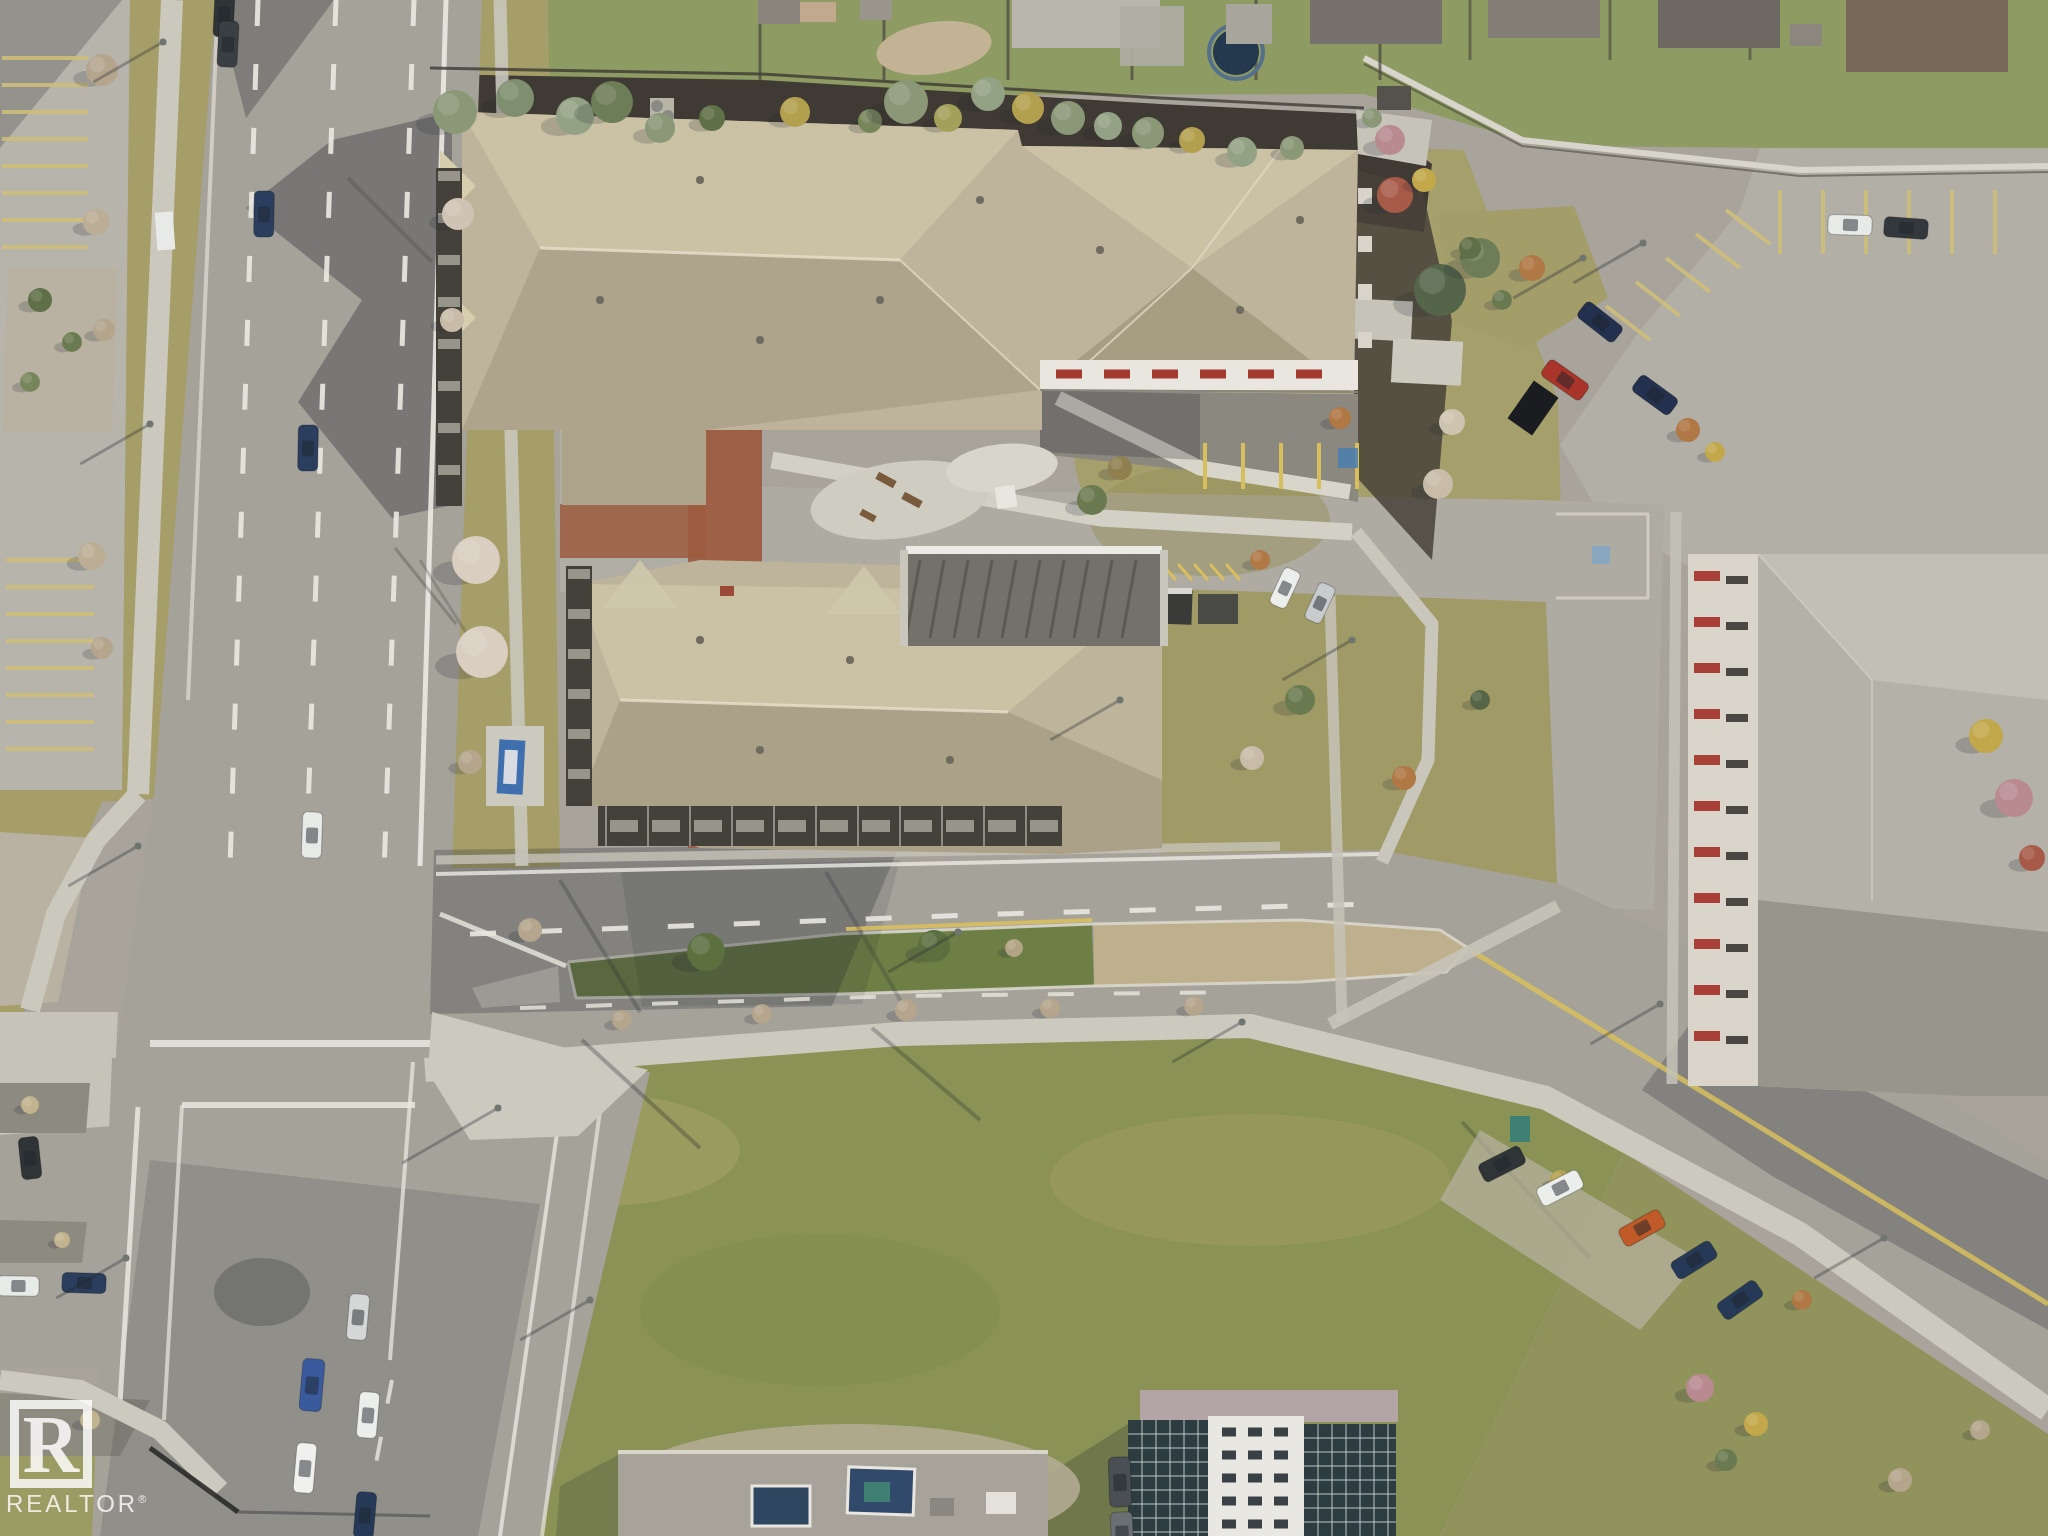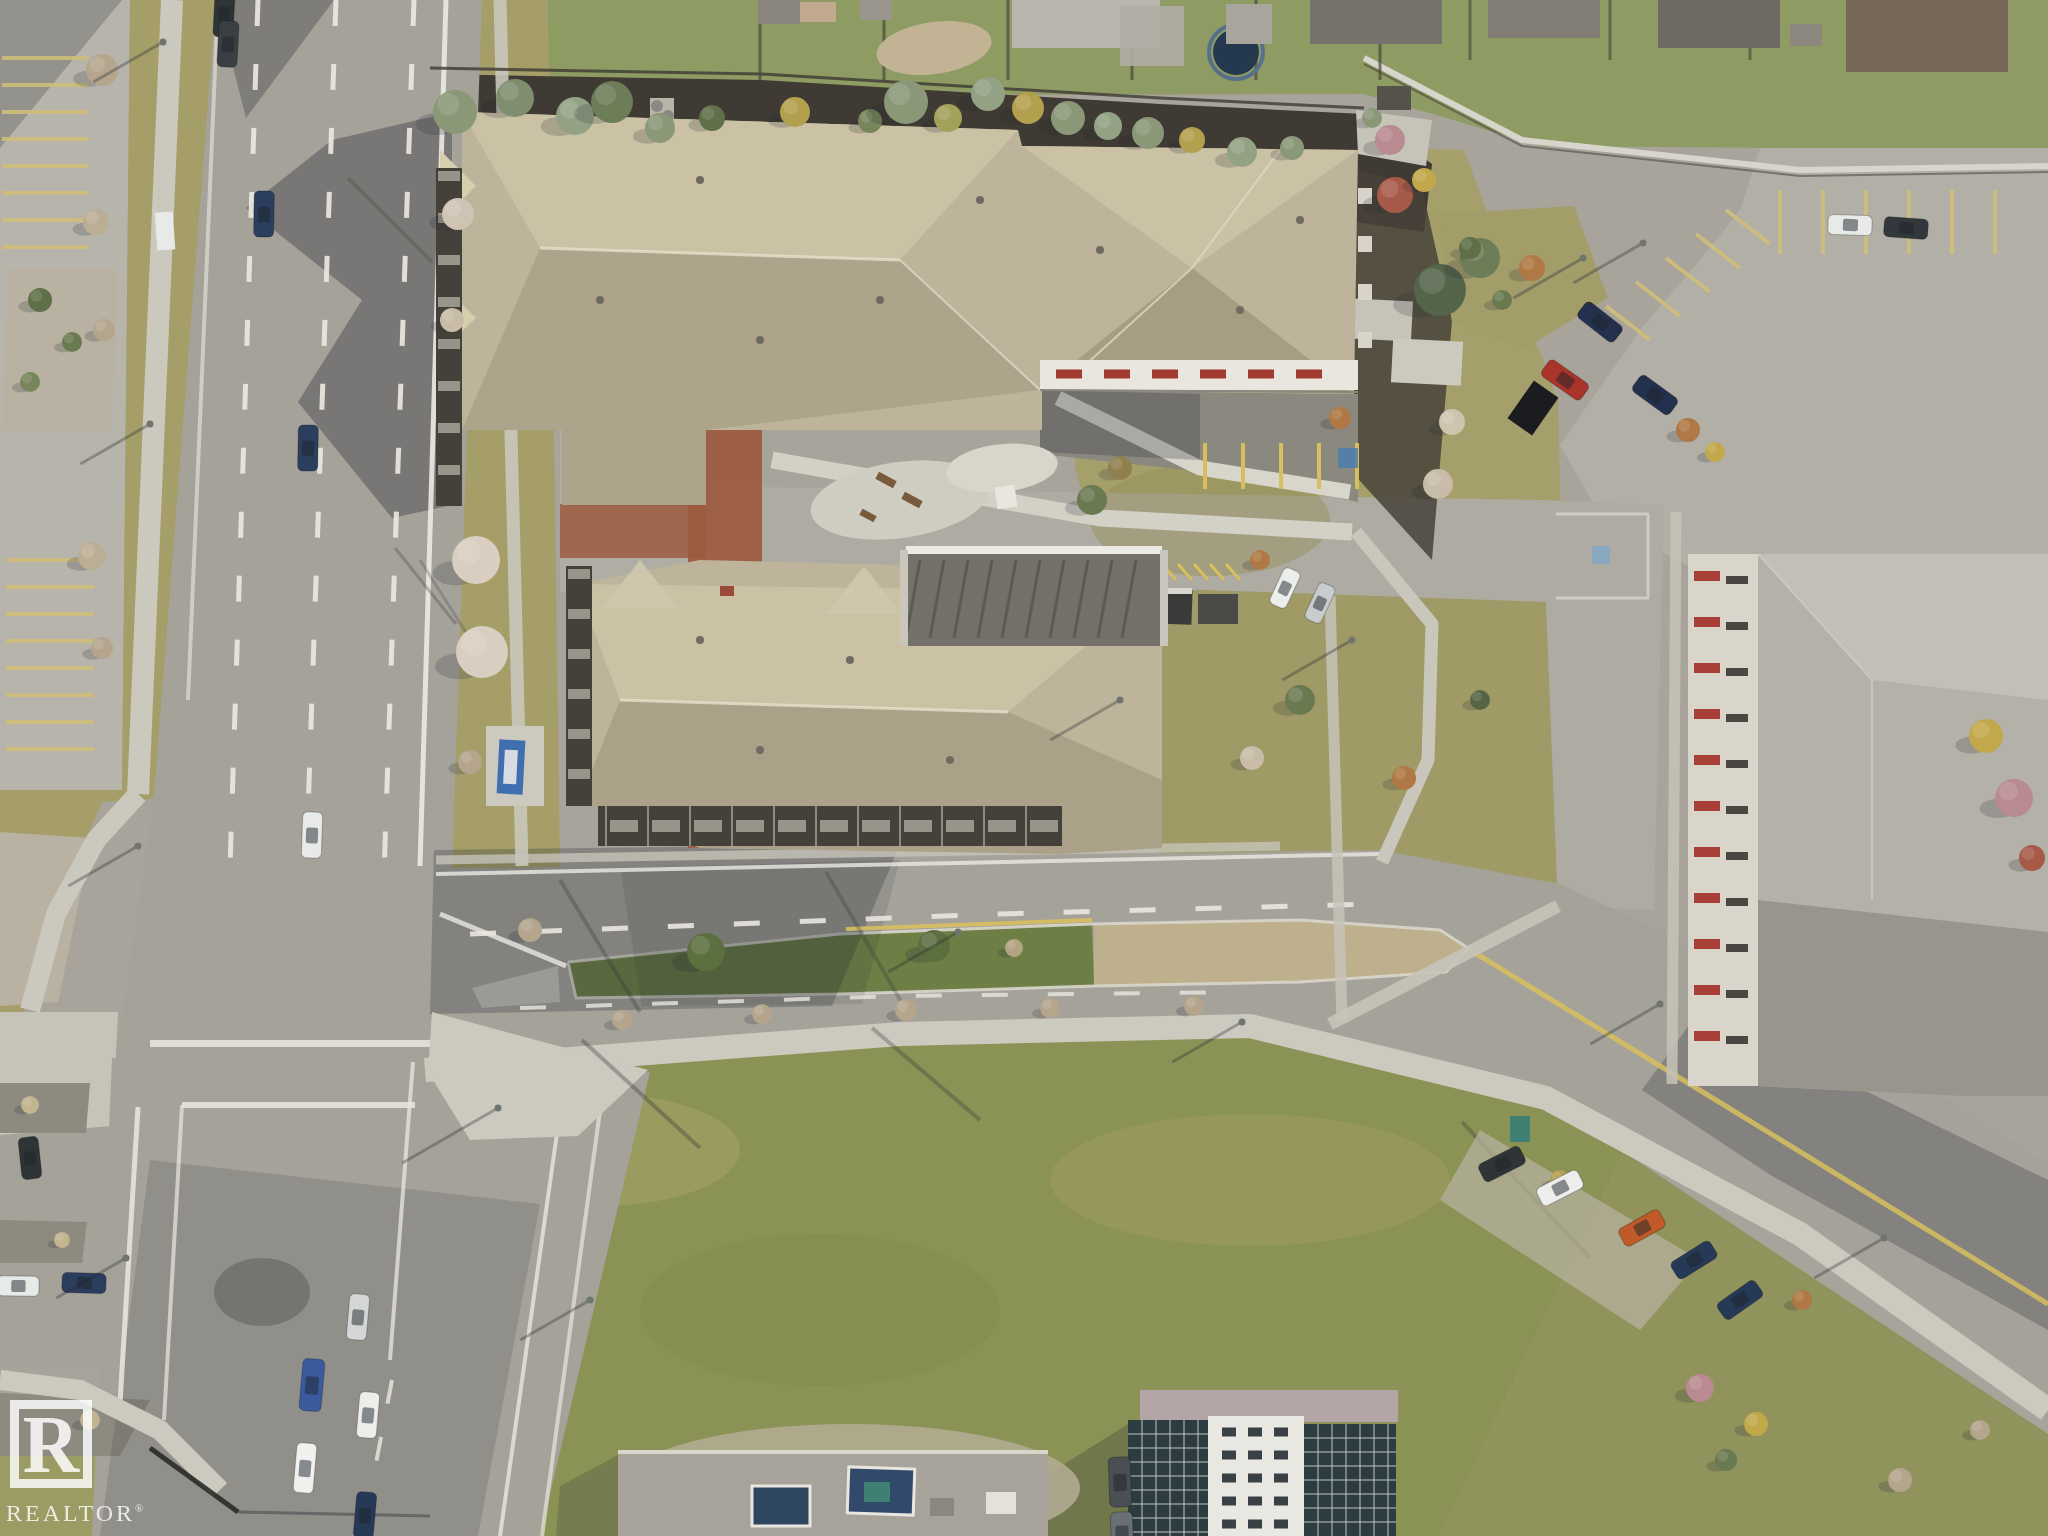--- a/index.html
+++ b/index.html
@@ -1,21 +1,21 @@
 <!DOCTYPE html>
 <html><head>
 <meta charset="utf-8">
 <style>
   html,body{margin:0;padding:0;background:#777;}
   #stage{position:relative;width:2048px;height:1536px;overflow:hidden;background:#a8a49b;}
   #scene{position:absolute;left:0;top:0;width:100%;height:100%;display:block;}
   .wm{position:absolute;left:10px;top:1400px;color:rgba(255,255,255,0.8);user-select:none;}
   .wm-box{width:64px;height:70px;border:9px solid rgba(255,255,255,0.82);display:flex;align-items:flex-start;justify-content:center;}
   .wm-r{font-family:"Liberation Serif",serif;font-weight:700;font-size:78px;line-height:0.92;transform:scaleY(1.05);color:rgba(255,255,255,0.84);}
-  .wm-word{margin-top:12px;margin-left:-4px;font-family:Liberation Serif, serif;font-size:24px;letter-spacing:3px;font-weight:400;color:rgba(255,255,255,0.8);white-space:nowrap;}
+  .wm-word{margin-top:2px;margin-left:-4px;font-family:Liberation Sans, sans-serif;font-size:24px;letter-spacing:3px;font-weight:400;color:rgba(255,255,255,0.8);white-space:nowrap;}
   .wm-reg{font-size:11px;vertical-align:super;}
 </style>
 </head>
 <body>
 
 <div id="stage">
   <svg id="scene" viewBox="0 0 2048 1536" xmlns="http://www.w3.org/2000/svg">
       <polygon points="0,0 2048,0 2048,1536 0,1536" fill="#a8a49b"></polygon>
       <polygon points="0,0 130,0 122,790 0,790" fill="#b7b4ab"></polygon>
       <polygon points="130,0 216,0 162,798 102,802 58,906 24,1012 0,1012 0,790 122,790" fill="#a59e68"></polygon>

